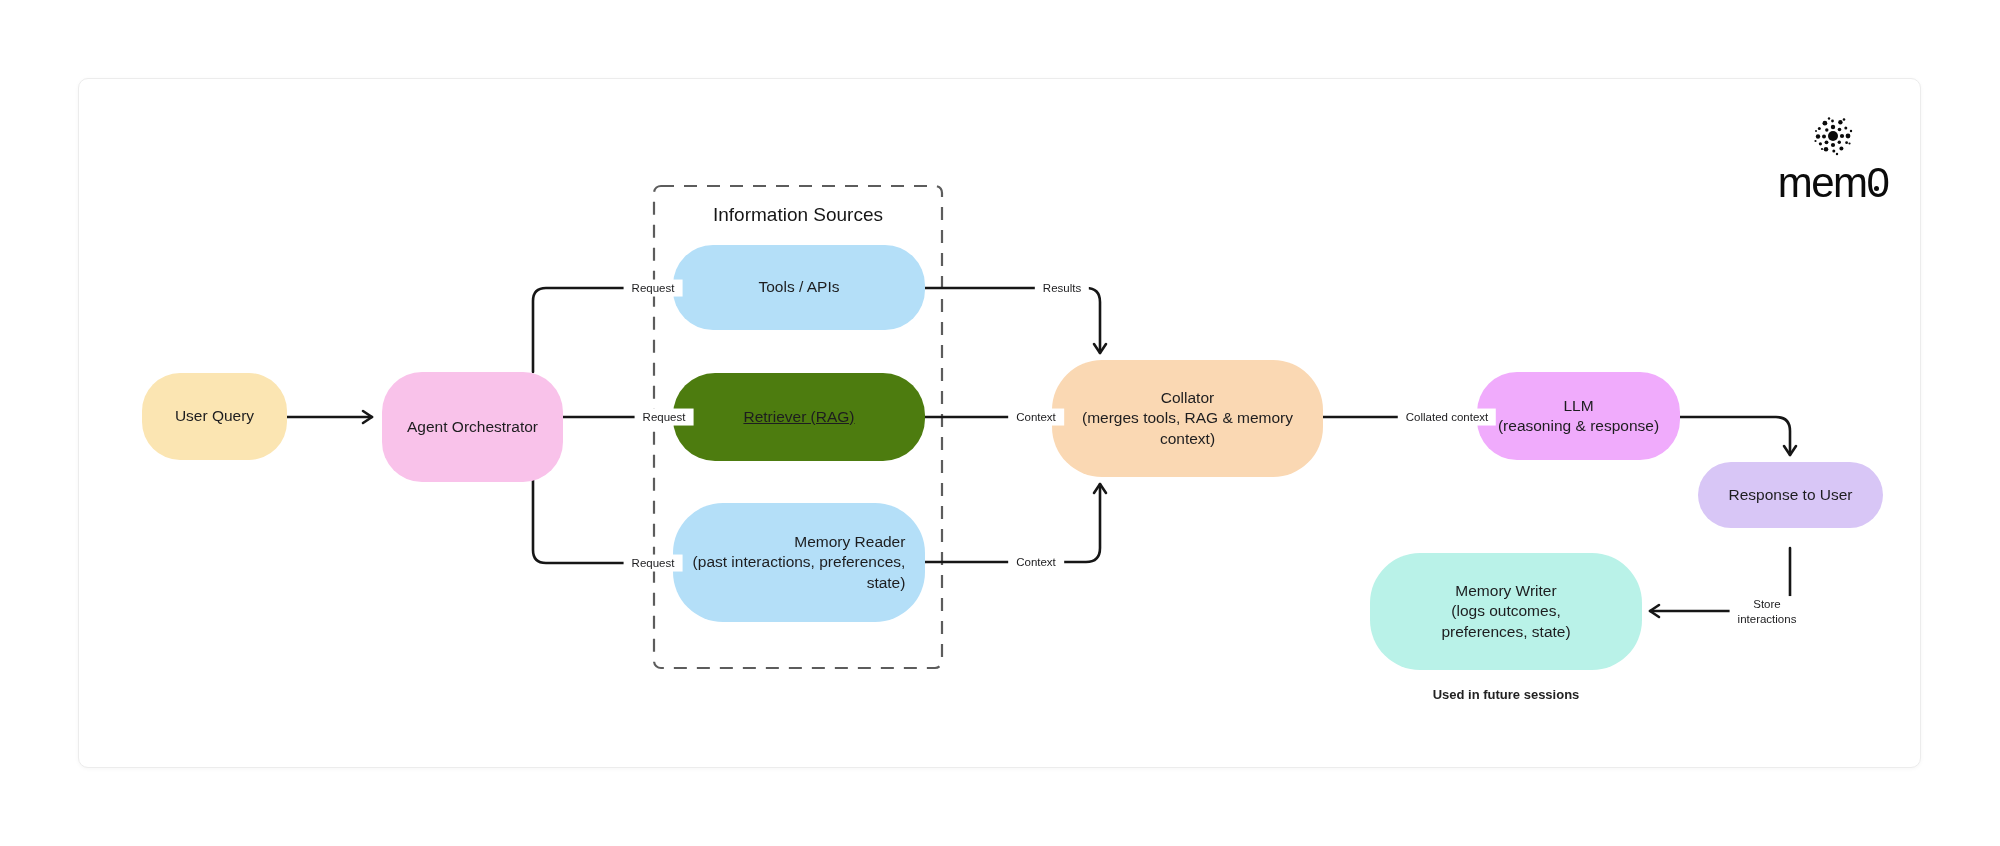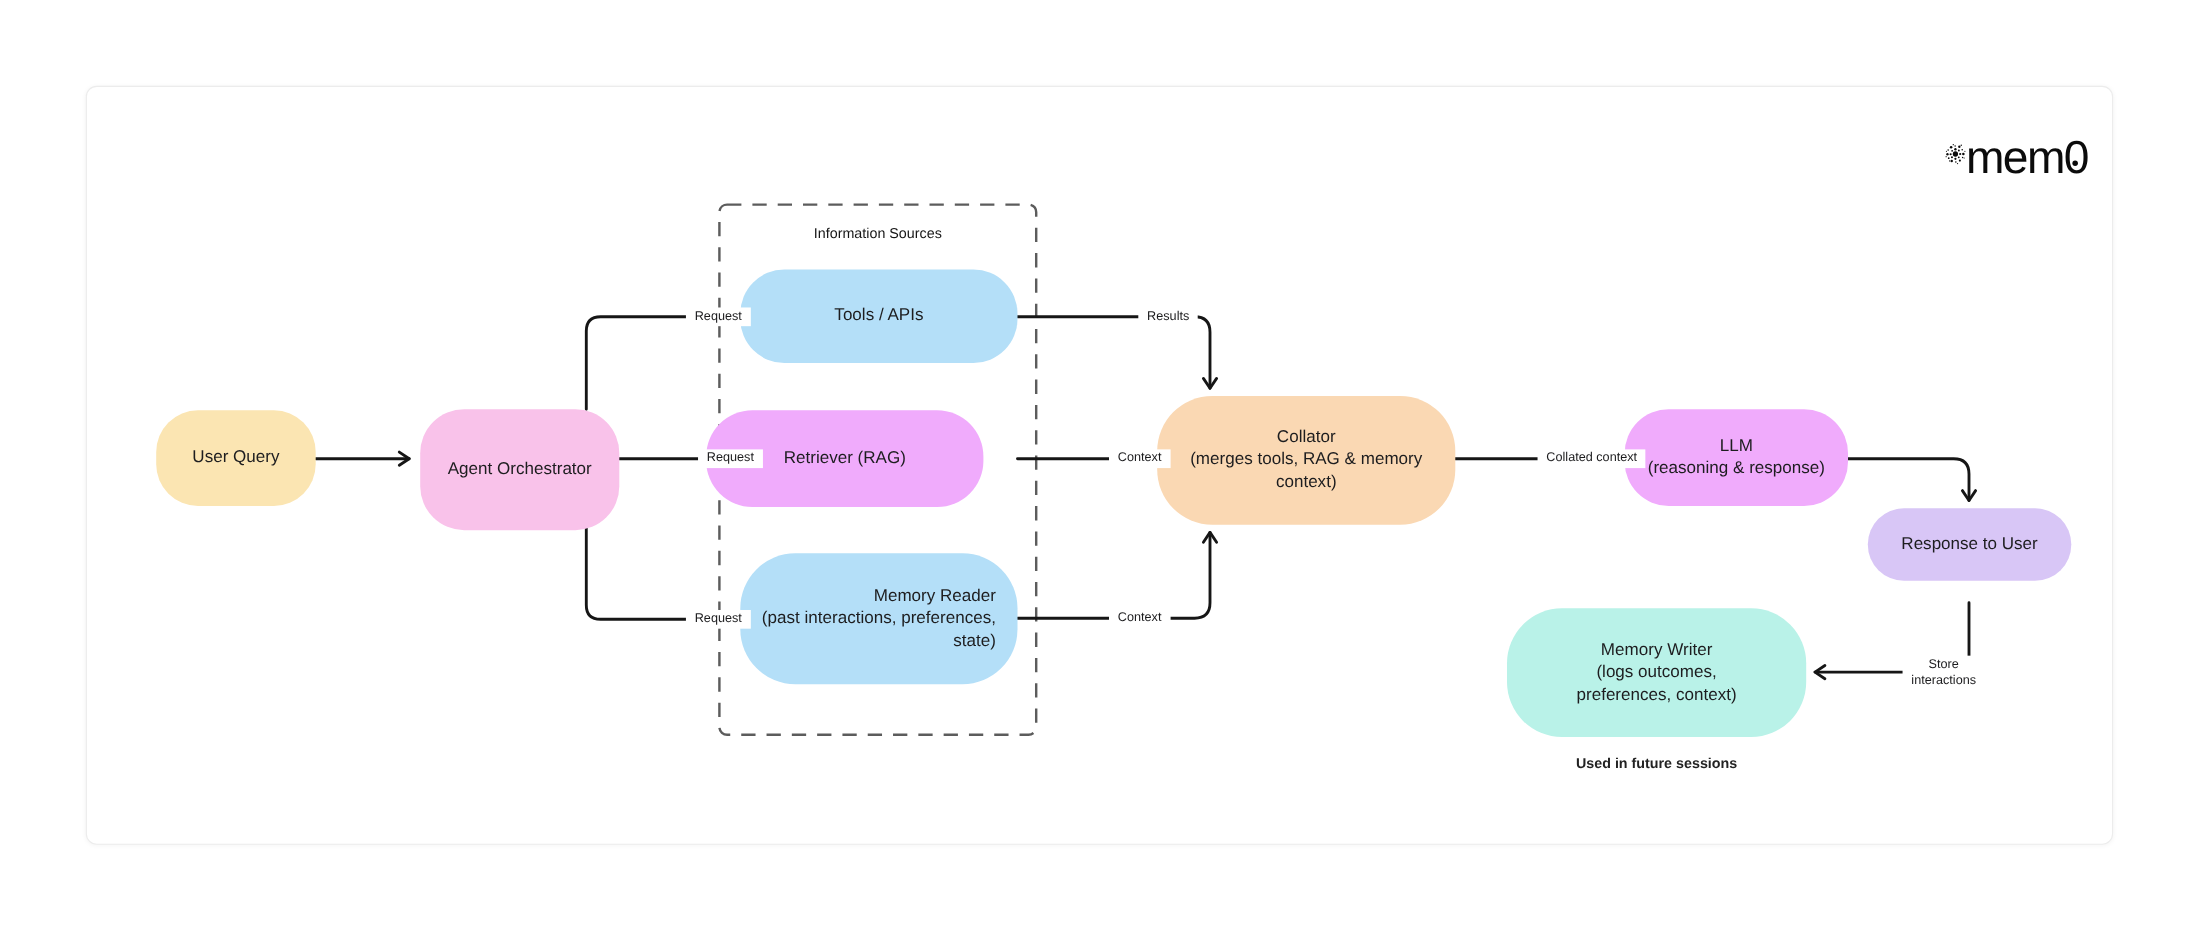--- a/index.html
+++ b/index.html
@@ -19,36 +19,36 @@
   .canvas { position:absolute; inset:0; }
   svg.wires { position:absolute; left:0; top:0; width:2000px; height:846px; pointer-events:none; }
 
   .node {
     position:absolute; display:flex; align-items:center; justify-content:center;
     text-align:center; font-size:15.5px; line-height:1.32; font-weight:500;
     color:#1d1d1f; white-space:pre-line; padding:0 10px;
   }
   .group-title {
     position:absolute; left:653px; top:204px; width:290px;
-    text-align:center; font-size:13px; font-weight:500; color:#161616;
+    text-align:center; font-size:19px; font-weight:500; color:#161616;
   }
   .edge-label {
     position:absolute; transform:translate(-50%,-50%);
     background:#ffffff; padding:1px 8px;
     font-size:11.5px; font-weight:500; line-height:1.3; color:#1c1c1e;
     white-space:pre-line; text-align:center;margin-left:48px;
   }
   .caption {
     position:absolute; transform:translate(-50%,-50%);
     left:1506px; top:694px;
     font-size:13px; font-weight:700; color:#222;
   }
   .logo {
     position:absolute; left:1768px; top:116px; width:130px;
-    display:flex; flex-direction:row; align-items:center;
+    display:flex; flex-direction:column; align-items:center;
   }
   .logo-icon { display:block; }
   .logo-text {
     position:relative; margin-top:6px;
     font-size:42px; font-weight:400; letter-spacing:-1.5px; color:#0b0b0b;
     line-height:1;
   }
   .logo-text .zero-dot {
     position:absolute; right:9px; bottom:13px;
     width:5px; height:5px; border-radius:50%; background:#0b0b0b;
@@ -85,38 +85,38 @@
   </svg>
 
   <div class="group-title">Information Sources</div>
 
   <div class="node" style="left: 142px; top: 373px; width: 145px; height: 87px; border-radius: 38px; background-color: rgb(251, 229, 178);">User Query</div>
 
   <div class="node" style="left: 382px; top: 372px; width: 181px; height: 110px; border-radius: 40px; background-color: rgb(249, 194, 234);">Agent Orchestrator</div>
 
   <div class="node" style="left: 673px; top: 245px; width: 252px; height: 85px; border-radius: 40px; background-color: rgb(180, 223, 248);">Tools / APIs</div>
 
-  <div class="node" style="left: 642px; top: 373px; width: 252px; height: 88px; border-radius: 42px; background-color: #f0abfc;">Retriever (RAG)</div>
+  <div class="node" style="left: 673px; top: 373px; width: 252px; height: 88px; border-radius: 42px; background-color: #4d7c0f; text-decoration: underline;">Retriever (RAG)</div>
 
   <div class="node" style="left: 673px; top: 503px; width: 252px; height: 119px; border-radius: 50px; background-color: rgb(180, 223, 248); text-align: right;">Memory Reader
 (past interactions, preferences,
 state)</div>
 
   <div class="node" style="left: 1052px; top: 360px; width: 271px; height: 117px; border-radius: 50px; background-color: rgb(250, 216, 179);">Collator
 (merges tools, RAG &amp; memory
 context)</div>
 
   <div class="node" style="left: 1477px; top: 372px; width: 203px; height: 88px; border-radius: 40px; background-color: #f0abfc;">LLM
 (reasoning &amp; response)</div>
 
   <div class="node" style="left: 1698px; top: 462px; width: 185px; height: 66px; border-radius: 38px; background-color: rgb(216, 198, 246);">Response to User</div>
 
   <div class="node" style="left: 1370px; top: 553px; width: 272px; height: 117px; border-radius: 50px; background-color: rgb(185, 242, 232);">Memory Writer
 (logs outcomes,
-preferences, context)</div>
+preferences, state)</div>
 
   <div class="edge-label" style="left:605px;top:288px">Request</div>
   <div class="edge-label" style="left:616px;top:417px">Request</div>
   <div class="edge-label" style="left:605px;top:563px">Request</div>
   <div class="edge-label" style="left:1014px;top:288px">Results</div>
   <div class="edge-label" style="left:988px;top:417px">Context</div>
   <div class="edge-label" style="left:988px;top:562px">Context</div>
   <div class="edge-label" style="left:1399px;top:417px">Collated context</div>
   <div class="edge-label" style="left:1719px;top:612px">Store
 interactions</div>

